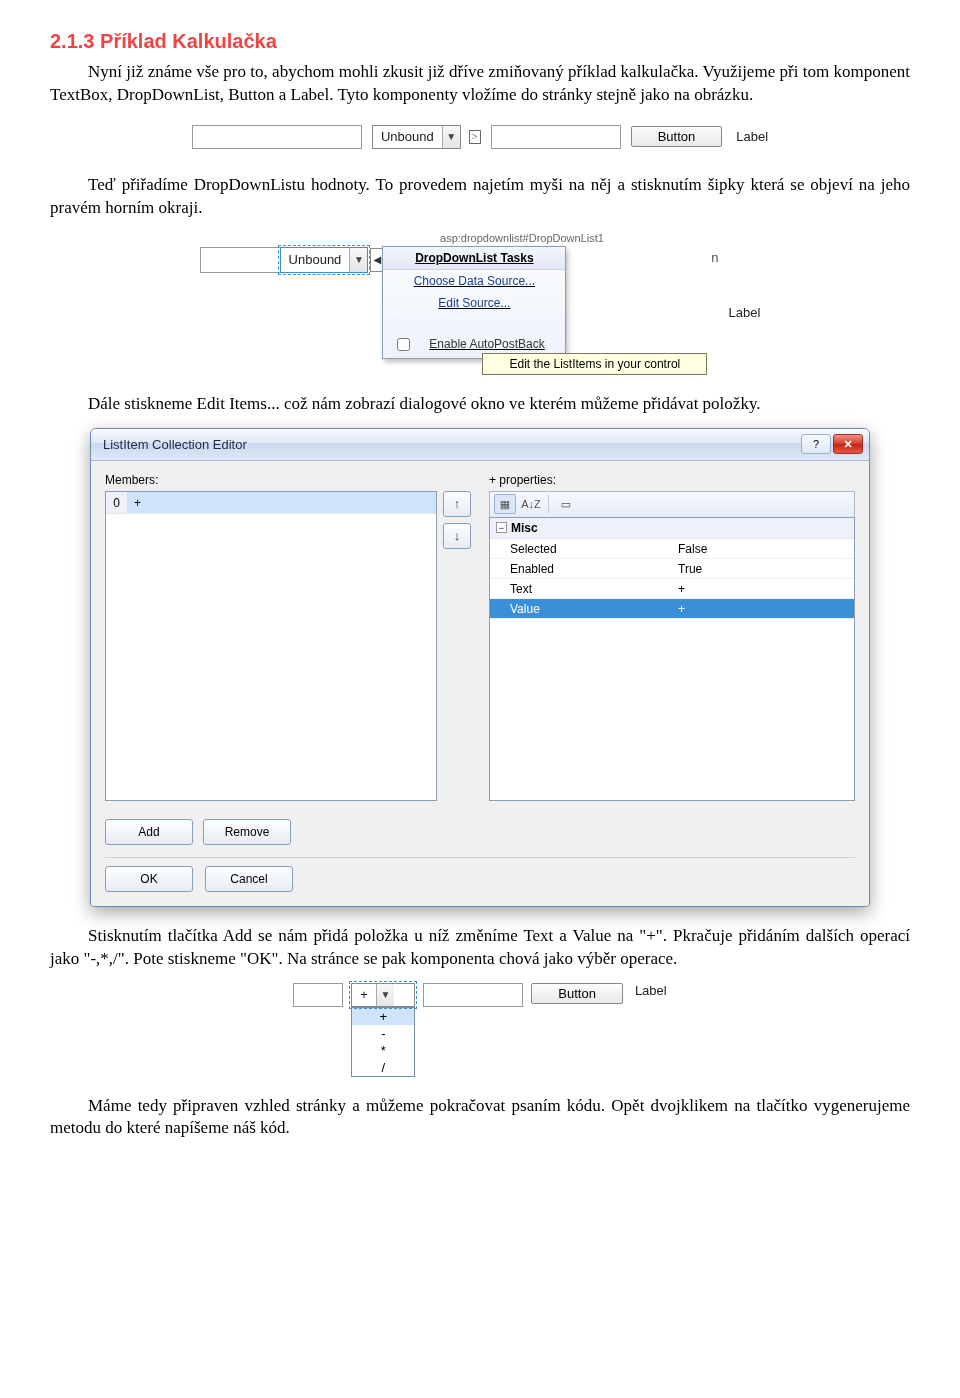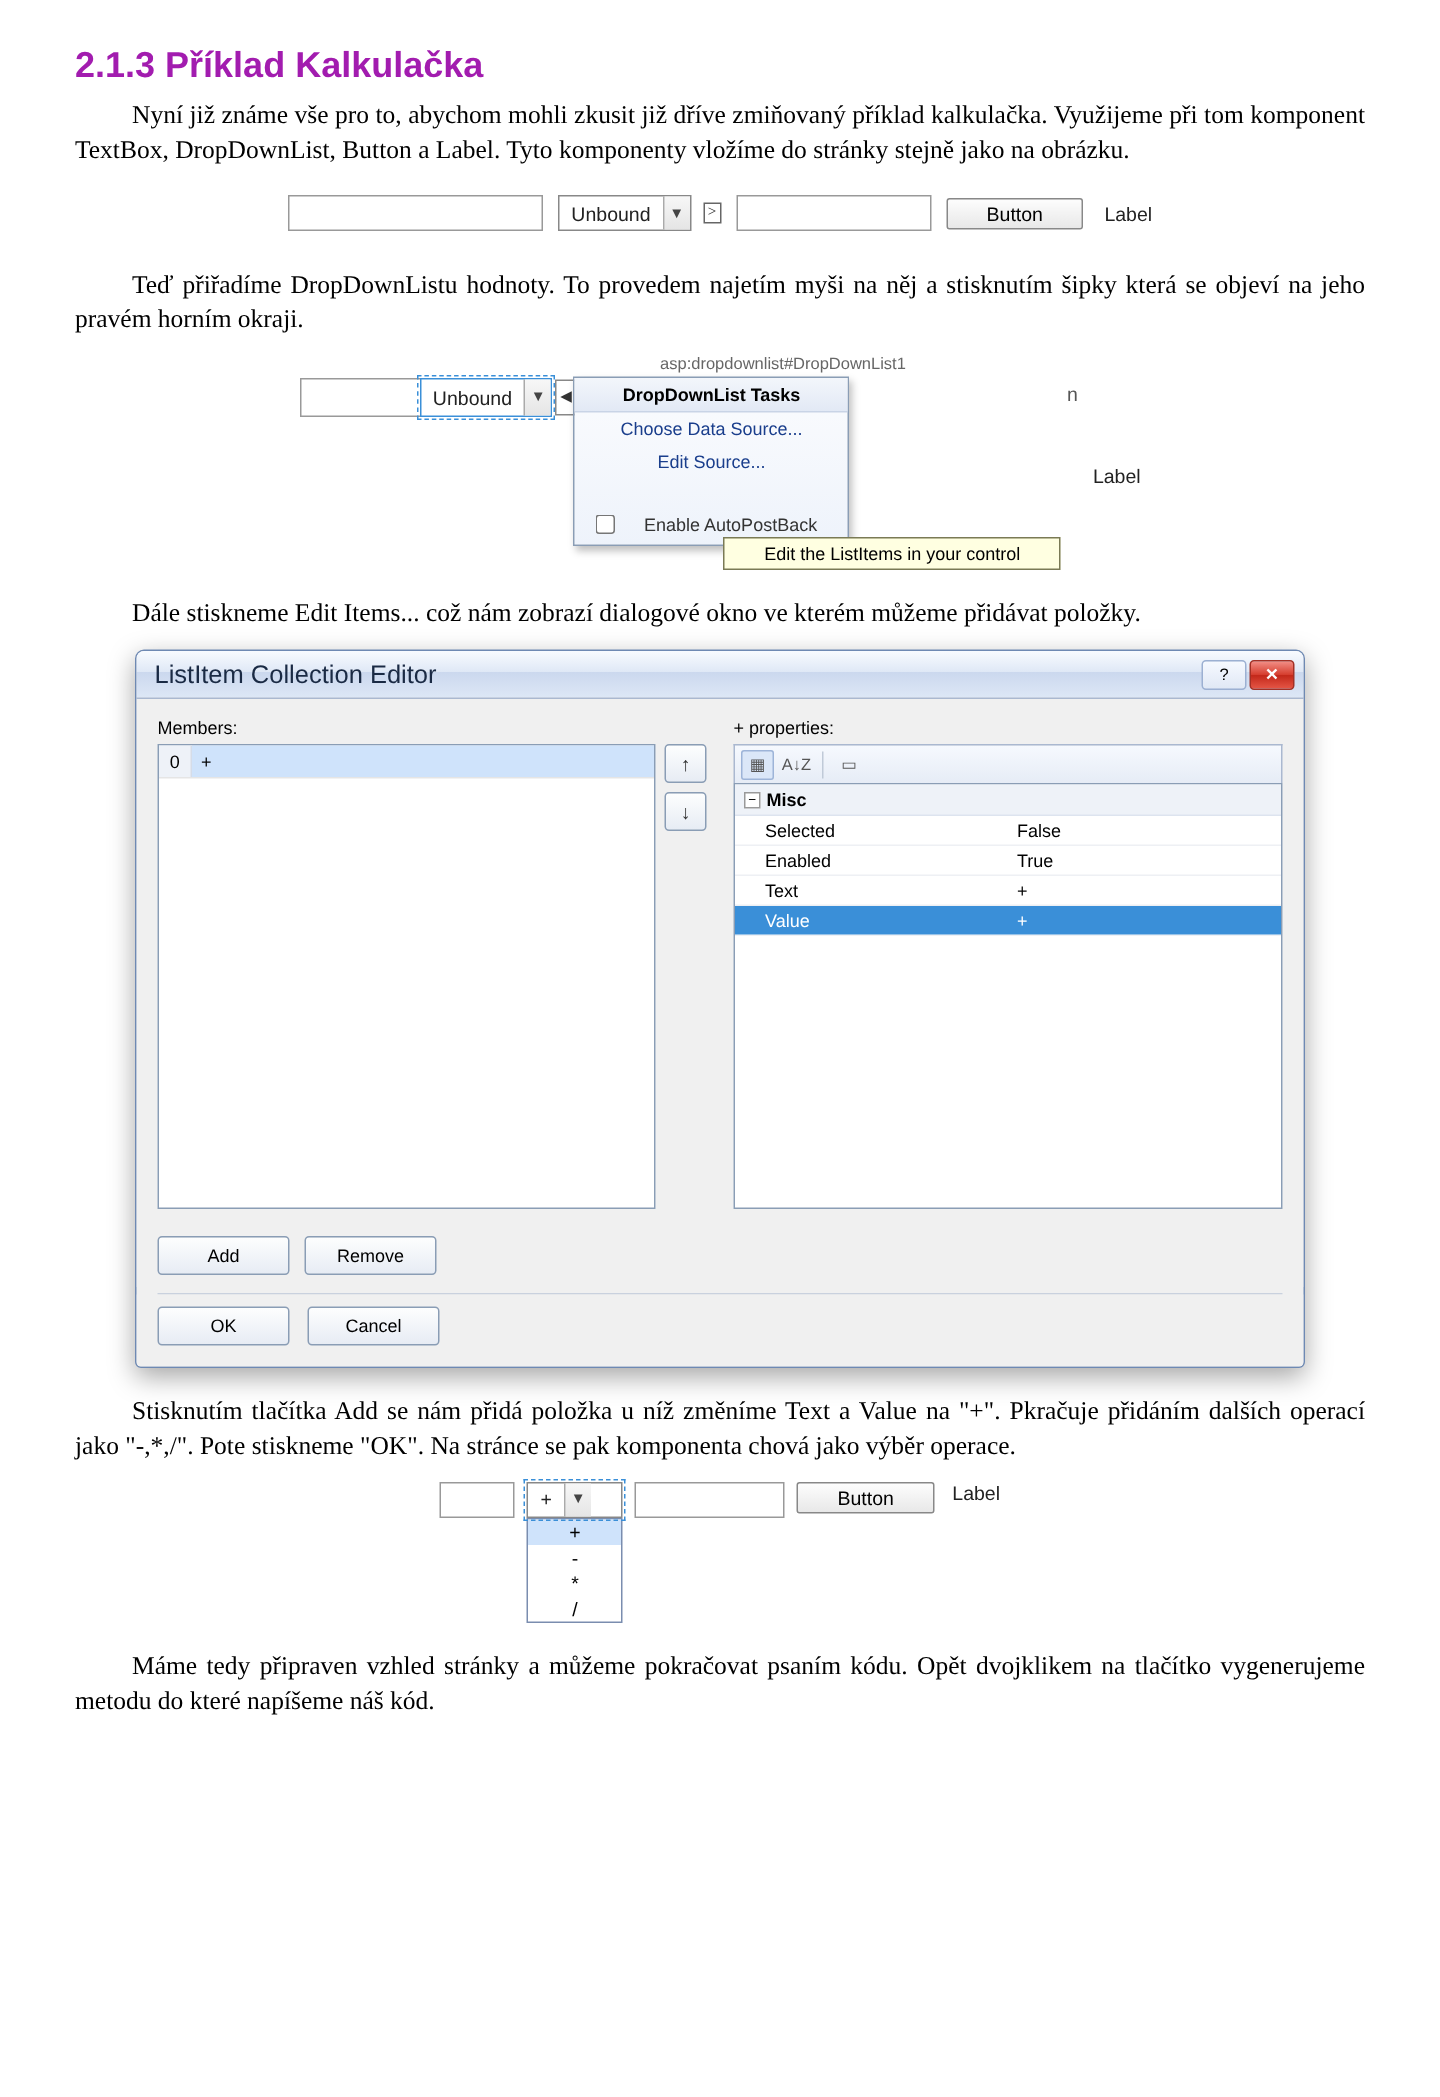--- a/index.html
+++ b/index.html
@@ -7,24 +7,24 @@
     font-family: "Times New Roman", serif;
     font-size: 17px;
     color: #000;
     background: #fff;
     margin: 0;
     padding: 28px 50px;
     width: 960px;
     line-height: 1.35;
   }
   h3.section-heading {
-    color: #a21caf;
+    color: #ef4444;
     font-family: Arial, sans-serif;
     font-weight: bold;
-    font-size: 24px;
+    font-size: 20px;
     margin: 0 0 6px 0;
   }
   p.para {
     margin: 0 0 12px 0;
     text-align: justify;
   }
   .indent-first { text-indent: 38px; }
   p.para-last { margin: 0 0 2px 0; }
   .figure-center { text-align: center; margin: 10px 0 18px 0; }
 
@@ -100,20 +100,21 @@
     display:flex;align-items:center;justify-content:center;
     font-size:10px; color:#333;
     margin-left:2px;
   }
   .fig2-popup {
     border: 1px solid #8a9db5;
     background: linear-gradient(#fbfcfe,#eef3fb);
     font: 12px Tahoma, sans-serif;
     width: 184px;
     box-shadow: 2px 3px 5px rgba(0,0,0,0.25);
+    text-decoration: underline;
   }
   .fig2-popup-title {
     background: linear-gradient(#f3f6fb,#e2e9f5);
     padding: 4px 8px;
     font-weight: bold;
     border-bottom: 1px solid #c9d4e6;
   }
   .fig2-popup-item {
     padding: 4px 10px;
     color: #1a3e8c;
@@ -150,21 +151,21 @@
     margin: 6px auto 18px auto;
     overflow:hidden;
   }
   .dlg-titlebar {
     height: 32px;
     background: linear-gradient(#f8fbff,#dfe8f6 45%,#cbd8ee 46%,#dde7f6);
     display:flex; align-items:center; justify-content:space-between;
     padding: 0 6px 0 12px;
     border-bottom: 1px solid #aab8d0;
   }
-  .dlg-title { color:#1a2a44; font-size:17px; }
+  .dlg-title { color:#1a2a44; font-size:13px; }
   .dlg-controls { display:flex; gap:2px; }
   .dlg-btn-win {
     width: 30px; height: 20px;
     border: 1px solid #9cb0d2;
     border-radius: 3px;
     display:flex;align-items:center;justify-content:center;
     font-size: 11px;
     background: linear-gradient(#f6f9ff,#e0e8f5);
   }
   .dlg-btn-close {

